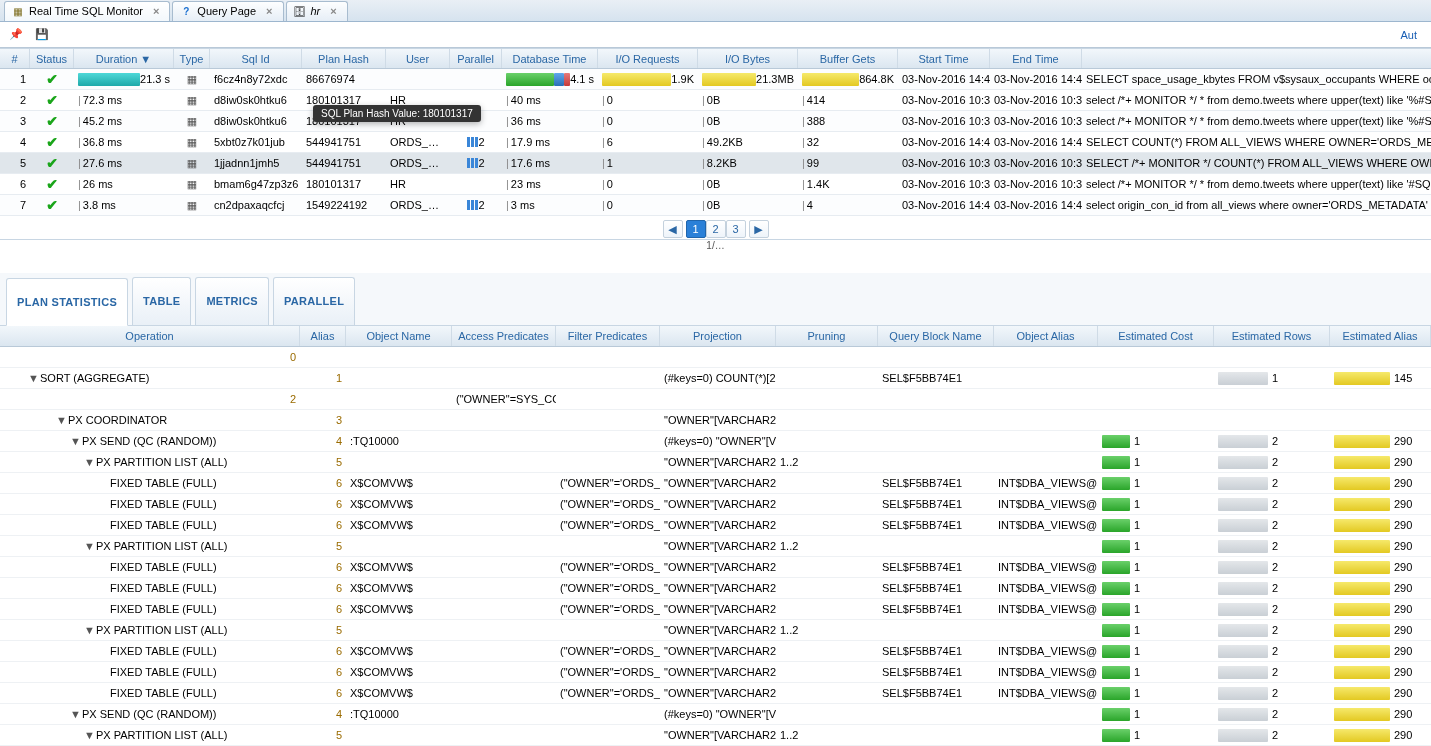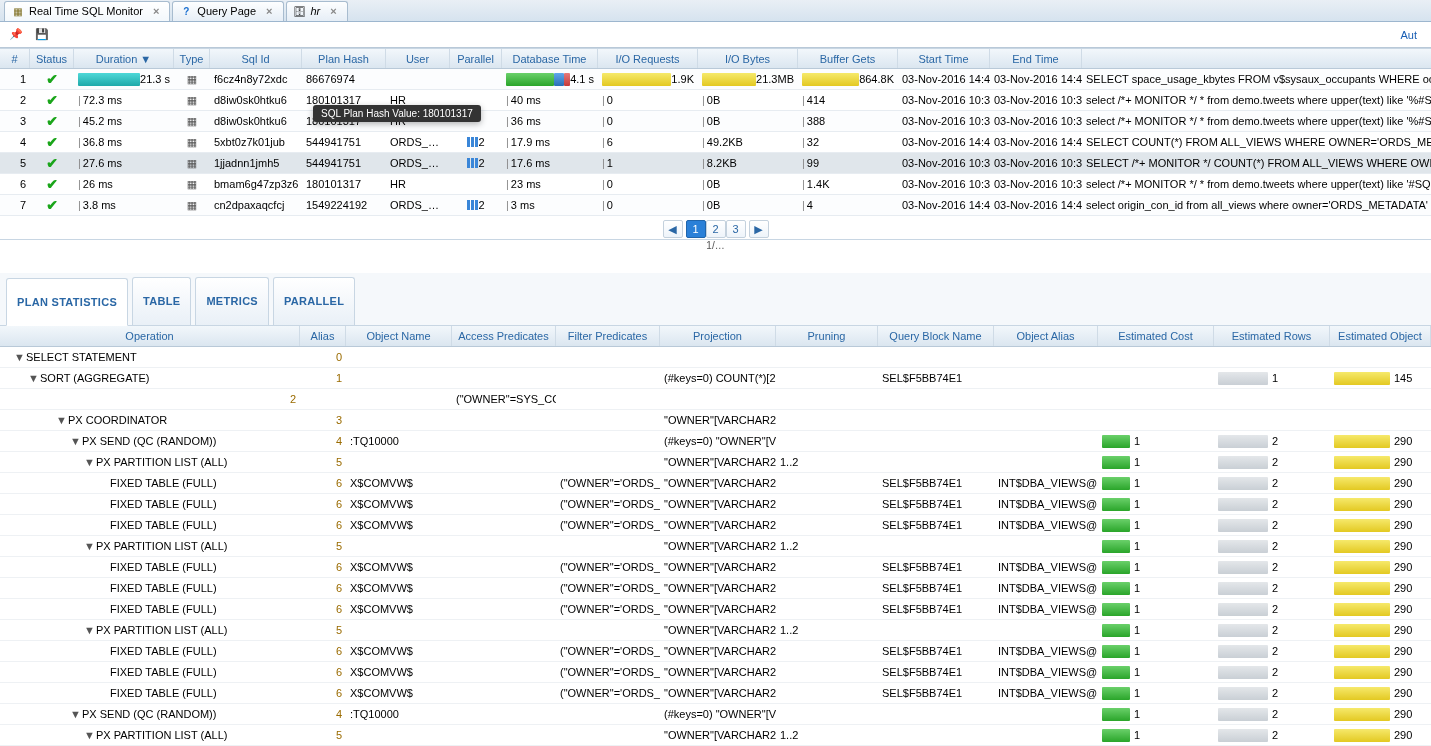--- a/index.html
+++ b/index.html
@@ -301,27 +301,24 @@
     <div>Alias</div>
     <div>Object Name</div>
     <div>Access Predicates</div>
     <div>Filter Predicates</div>
     <div>Projection</div>
     <div>Pruning</div>
     <div>Query Block Name</div>
     <div>Object Alias</div>
     <div>Estimated Cost</div>
     <div>Estimated Rows</div>
-    <div>Estimated Object</div>
+    <div>Estimated Alias</div>
   </div>
 <div class="plan-body" id="pbody">
     <div class="plan-row">
-      <div>
-        <span class="op-cell" style="padding-left:10px"><span class="tri">▼</span>SELECT STATEMENT</span>
-      </div>
       <div class="line-cell">0</div>
       <div></div>
       <div></div>
       <div></div>
       <div></div>
       <div></div>
       <div></div>
       <div></div>
       <div></div>
       <div></div>

